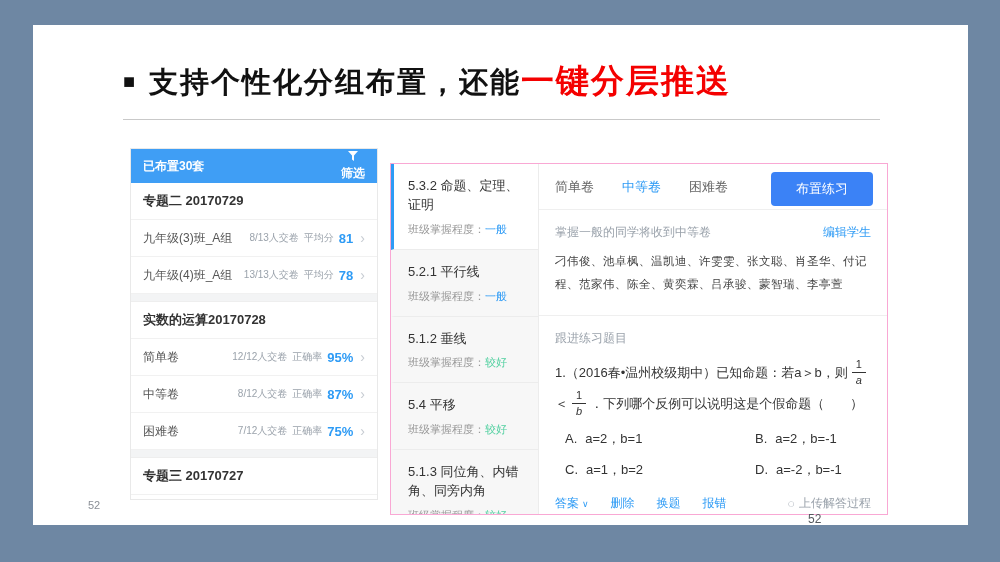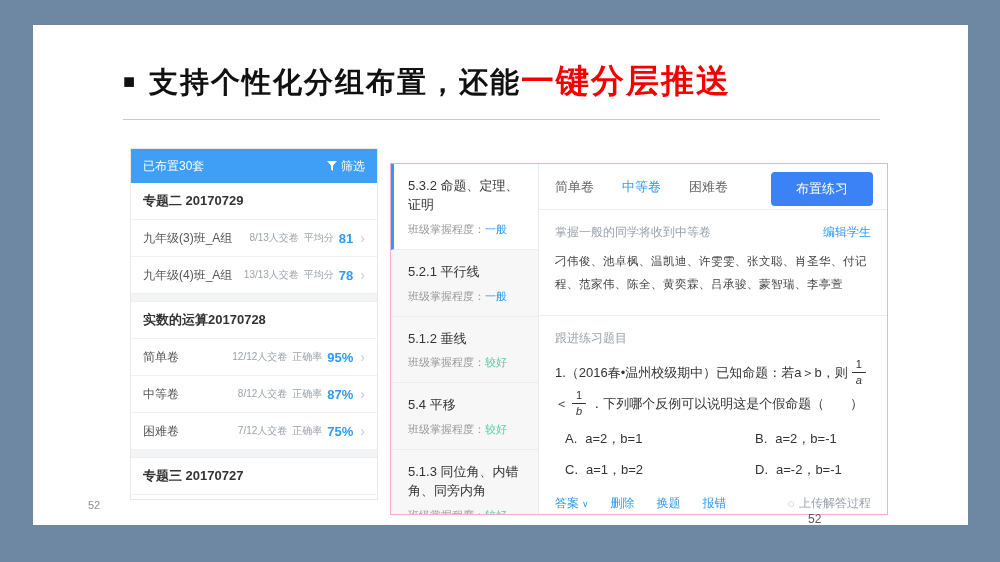--- a/index.html
+++ b/index.html
@@ -10,22 +10,22 @@
 
   
   .title { position:absolute; left:90px; top:34px; white-space:nowrap; font-weight:bold; color:#111; }
   .title .bullet { font-size:20px; vertical-align:4px; margin-right:14px; color:#111; }
   .title .t-black { font-size:29px; letter-spacing:2px; color:#111; }
   .title .t-red { font-size:33px; letter-spacing:2px; color:#f40000; }
   .title-rule { position:absolute; left:90px; top:94px; width:757px; height:1px; background:#c9c9c9; }
 
   
   .left-card { position:absolute; left:97px; top:123px; width:248px; height:352px; background:#fff; border:1px solid #e9e9e9; overflow:hidden; }
-  .lc-header { height:34px; background:#3f9ef5; color:#fff; display:flex; align-items:center; justify-content:space-between; padding:0 12px; font-size:12px; }
-  .lc-filter { display:flex; align-items:center; gap:4px; cursor:pointer; }
+  .lc-header { height:34px; background:#3f9ef5; color:#fff; display:flex; align-items:center; justify-content:space-between; padding:0 12px; font-size:12px;font-weight:bold; }
+  .lc-filter { display:flex; align-items:center; gap:4px; cursor:pointer;flex-direction:column; }
   .lc-row { height:37px; display:flex; align-items:center; justify-content:space-between; padding:0 12px; border-bottom:1px solid #f1f1f1; }
   .lc-group { font-size:13px; font-weight:bold; color:#333; }
   .lc-name { font-size:12px; color:#555; }
   .lc-right { display:flex; align-items:center; gap:5px; }
   .lc-sub, .lc-metric { font-size:10px; color:#9aa2ab; }
   .lc-val { font-size:13px; font-weight:bold; color:#2e9bf5; }
   .chev { font-size:14px; color:#c7ccd2; line-height:1; margin-left:2px; }
   .lc-sep { height:8px; background:#f3f4f5; border-bottom:1px solid #eee; }
 
   

